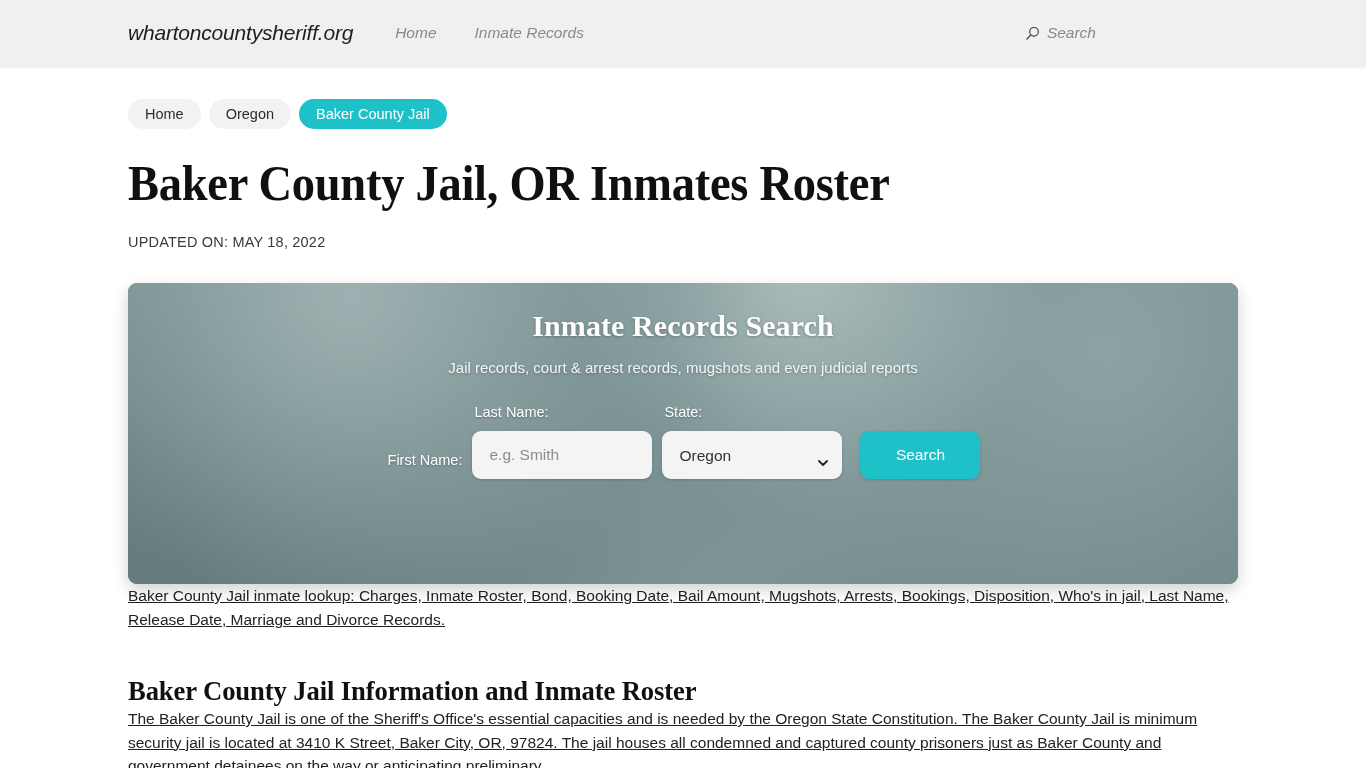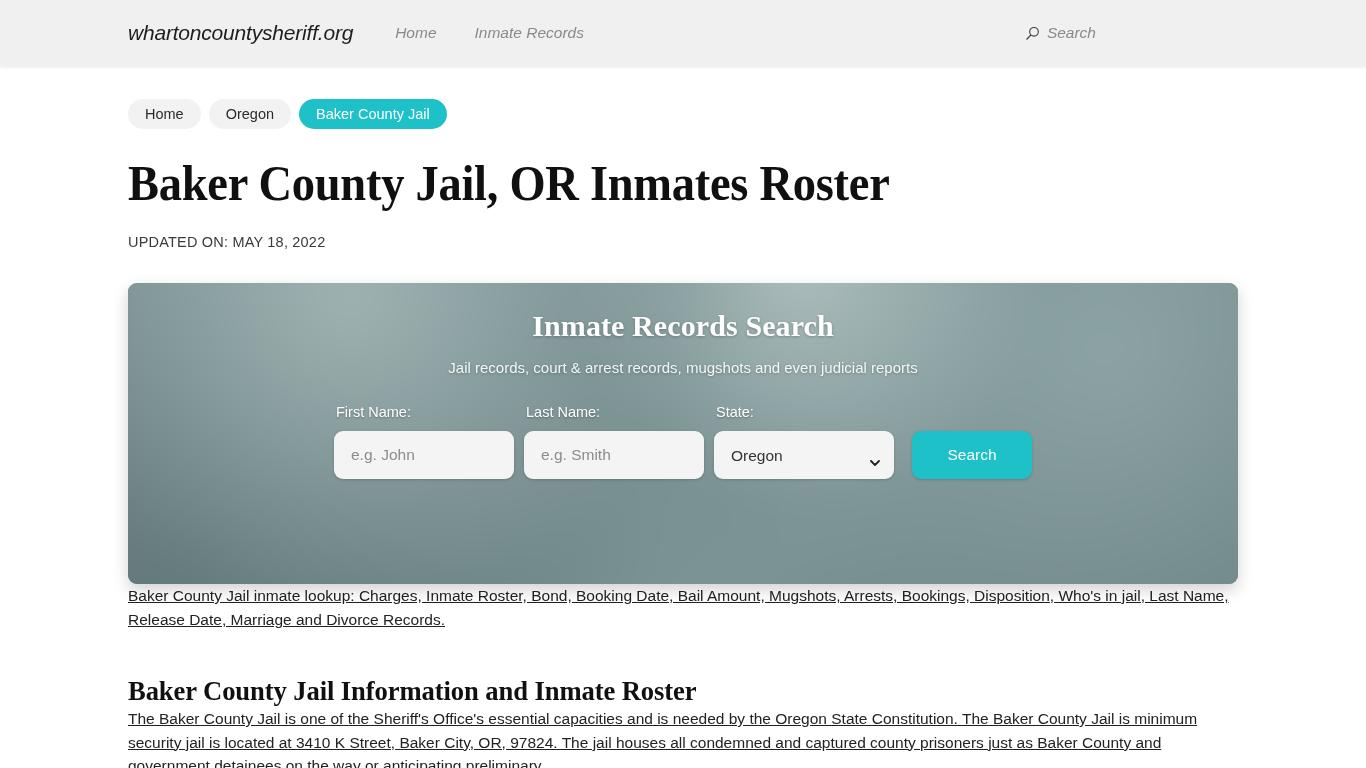--- a/index.html
+++ b/index.html
@@ -283,21 +283,20 @@
   <div class="search-panel">
     <div class="panel-bg"></div>
     <div class="panel-content">
       <div class="panel-title">Inmate Records Search</div>
       <div class="panel-sub">Jail records, court &amp; arrest records, mugshots and even judicial reports</div>
 
       <div class="form-row">
 
         <div class="field">
           <span class="field-label">First Name:</span>
-          <input class="text-input" type="text" placeholder="e.g. John" style="">
         </div>
 
         <div class="field">
           <span class="field-label">Last Name:</span>
           <input class="text-input" type="text" placeholder="e.g. Smith" style="">
         </div>
 
         <div class="field">
           <span class="field-label">State:</span>
           <div class="select-wrap">

